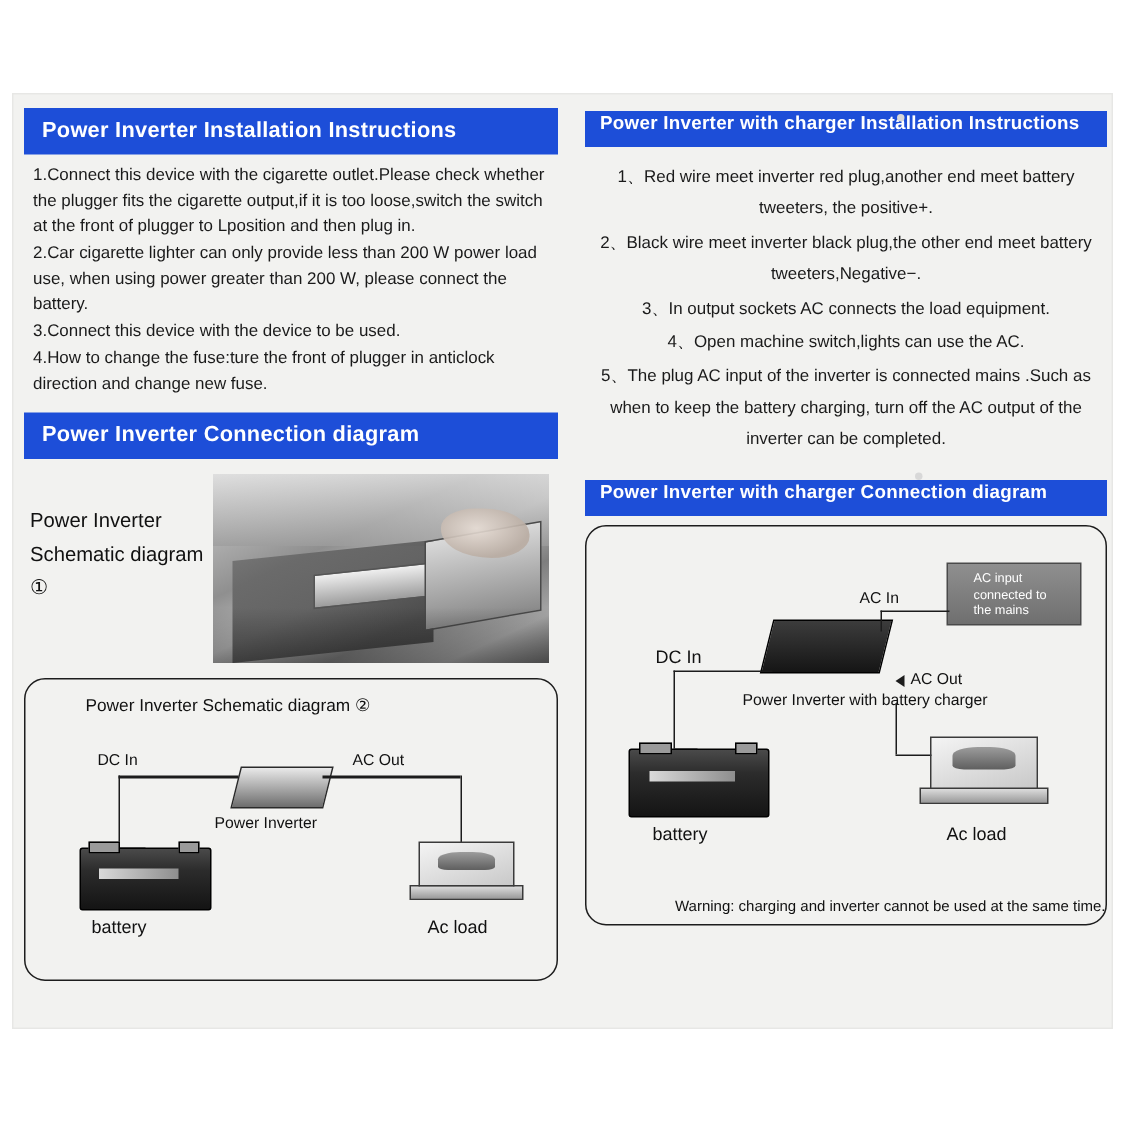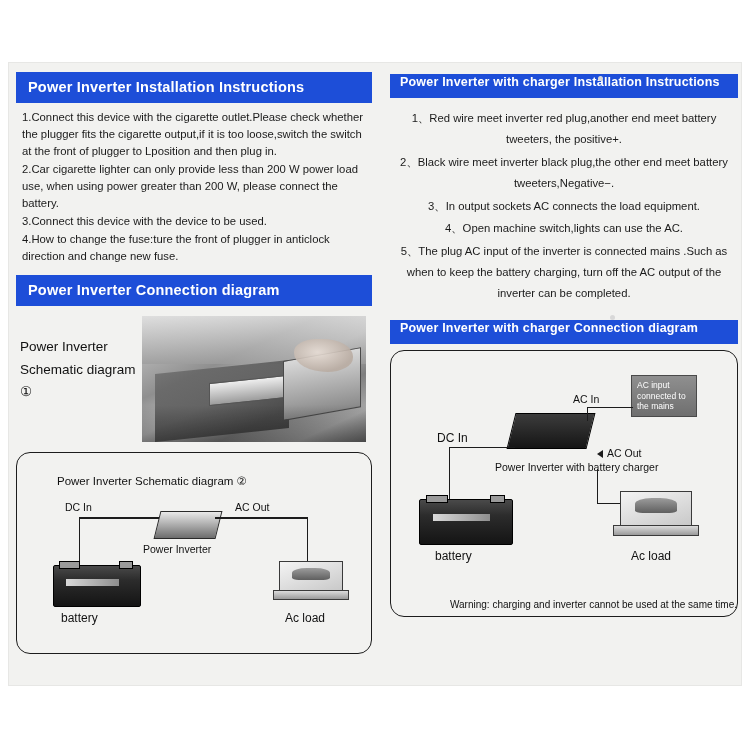--- a/index.html
+++ b/index.html
@@ -165,21 +165,21 @@
   }
   .wire{position:absolute;background:#1c1c1c;}
   .lbl{position:absolute;font-size:10.5px;color:#111;}
   .lbl.b{font-size:12px;}
   .callout{
     position:absolute;
     background:linear-gradient(180deg,#8f8f8f,#6f6f6f);
     color:#fff;
     font-size:8.5px;
     line-height:1.25;
-    padding:4px 5px;
+    padding:4px 17px;
     border:1px solid #4a4a4a;
   }
   .warn{
     position:absolute;left:0;bottom:6px;width:100%;
     text-align:right;font-size:10px;color:#111;
   }
   .arrow-l{
     position:absolute;width:0;height:0;
     border-top:4px solid transparent;border-bottom:4px solid transparent;
     border-right:6px solid #1c1c1c;
@@ -224,21 +224,21 @@
           <div class="win"></div>
           <div class="console"></div>
           <div class="inverter"></div>
           <div class="laptop"></div>
           <div class="hand"></div>
           <div class="shade"></div>
         </div>
       </div>
 
       <div class="diagbox" style="height:200px;margin-top:6px;">
-        <div class="dtitle" style="left:18px;top:21px;padding-left:22px;">Power Inverter Schematic diagram ②</div>
+        <div class="dtitle" style="left:18px;top:10px;padding-left:22px;">Power Inverter Schematic diagram ②</div>
 
         <div class="inv" style="left:140px;top:58px;width:60px;height:26px;"></div>
         <div class="lbl" style="left:126px;top:90px;">Power Inverter</div>
 
         <div class="lbl" style="left:48px;top:48px;">DC In</div>
         <div class="lbl" style="left:218px;top:48px;">AC Out</div>
 
         <div class="wire" style="left:62px;top:64px;width:80px;height:1.4px;"></div>
         <div class="wire" style="left:62px;top:64px;width:1.4px;height:48px;"></div>
         <div class="wire" style="left:62px;top:112px;width:18px;height:1.4px;"></div>

